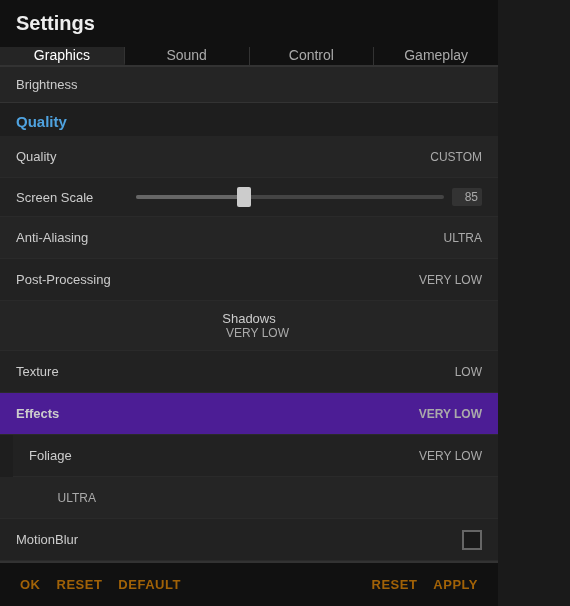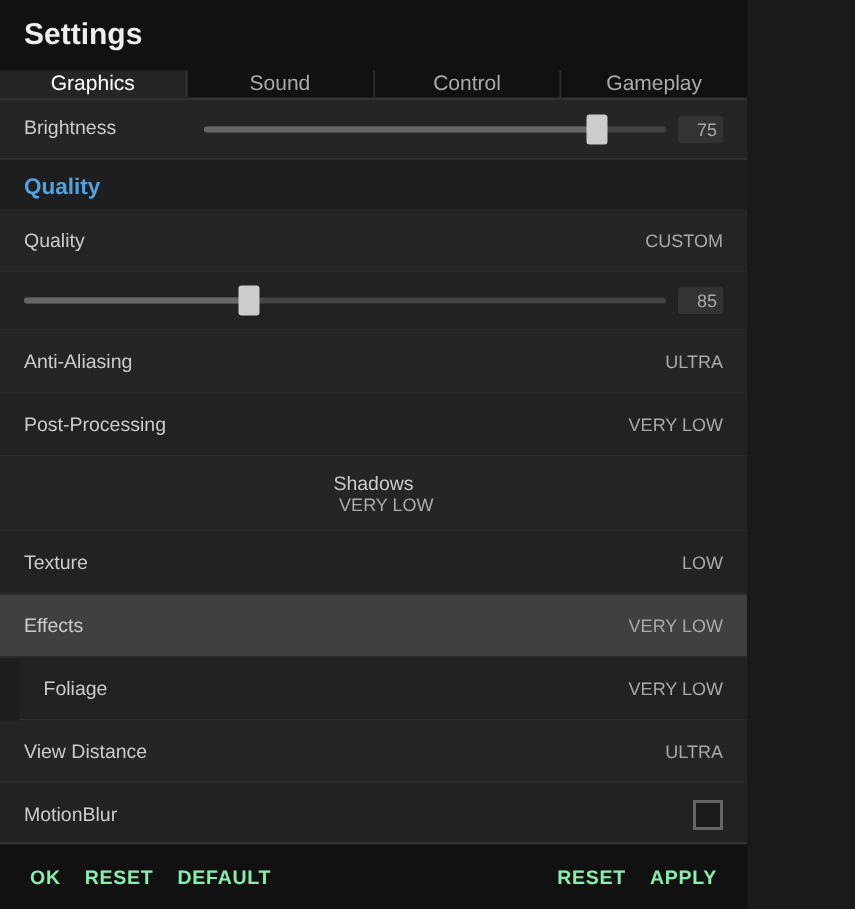--- a/index.html
+++ b/index.html
@@ -190,21 +190,21 @@
       border-top: 2px solid #333;
     }
 
     .footer-left {
       display: flex;
       gap: 16px;
     }
 
     .footer-btn {
       font-size: 13px;
-      color: #86efac;
+      color: #a16207;
       cursor: pointer;
       font-weight: bold;
       letter-spacing: 0.5px;
     }
 
     .footer-right {
       display: flex;
       gap: 16px;
     }
   </style>
@@ -229,39 +229,33 @@
     </div>
     <div class="tab">
       <span>Gameplay</span>
     </div>
   </div>
 
   <div class="content">
 
     <div class="brightness-row">
       <span class="brightness-label">Brightness</span>
-      <div class="slider-container">
-        <div class="slider-track">
-          <div class="slider-fill" style="width:85%"></div>
-          <div class="slider-thumb" style="left:calc(85% - 7px)"></div>
-        </div>
-        <span class="slider-value">75</span>
-      </div>
     </div>
 
     <div class="quality-header">
       <span>Quality</span>
     </div>
 
     <div class="setting-row">
       <span class="setting-label">Quality</span>
       <span class="setting-value">CUSTOM</span>
     </div>
 
     <div class="screen-scale-row">
+      <span class="screen-scale-label">Screen Scale</span>
       <div class="slider-container">
         <div class="slider-track">
           <div class="slider-fill" style="width:35%"></div>
           <div class="slider-thumb" style="left:calc(35% - 7px)"></div>
         </div>
         <span class="slider-value">85</span>
       </div>
     </div>
 
     <div id="setting-rows-container">
@@ -274,30 +268,29 @@
           <span class="setting-value">VERY LOW</span>
         </div>
         <div class="setting-row" style="background: rgb(37, 37, 37); flex-direction: column;">
           <span class="setting-label">Shadows</span>
           <span class="setting-value">VERY LOW</span>
         </div>
         <div class="setting-row" style="background: rgb(34, 34, 34);">
           <span class="setting-label">Texture</span>
           <span class="setting-value">LOW</span>
         </div>
-        <div class="setting-row" style="background: #404040;">
+        <div class="setting-row" style="background: #4c1d95; font-weight: bold;">
           <span class="setting-label">Effects</span>
           <span class="setting-value">VERY LOW</span>
         </div>
         <div class="setting-row" style="background: rgb(34, 34, 34); margin-left: 13px;">
           <span class="setting-label">Foliage</span>
           <span class="setting-value">VERY LOW</span>
         </div>
         <div class="setting-row" style="background: rgb(37, 37, 37);">
-          <span class="setting-label">View Distance</span>
           <span class="setting-value">ULTRA</span>
         </div>
         <div class="setting-row" style="background: rgb(34, 34, 34);">
           <span class="setting-label">MotionBlur</span>
           <div class="checkbox-container">
             <div class="checkbox"></div>
           </div>
         </div>
       </div>
 

